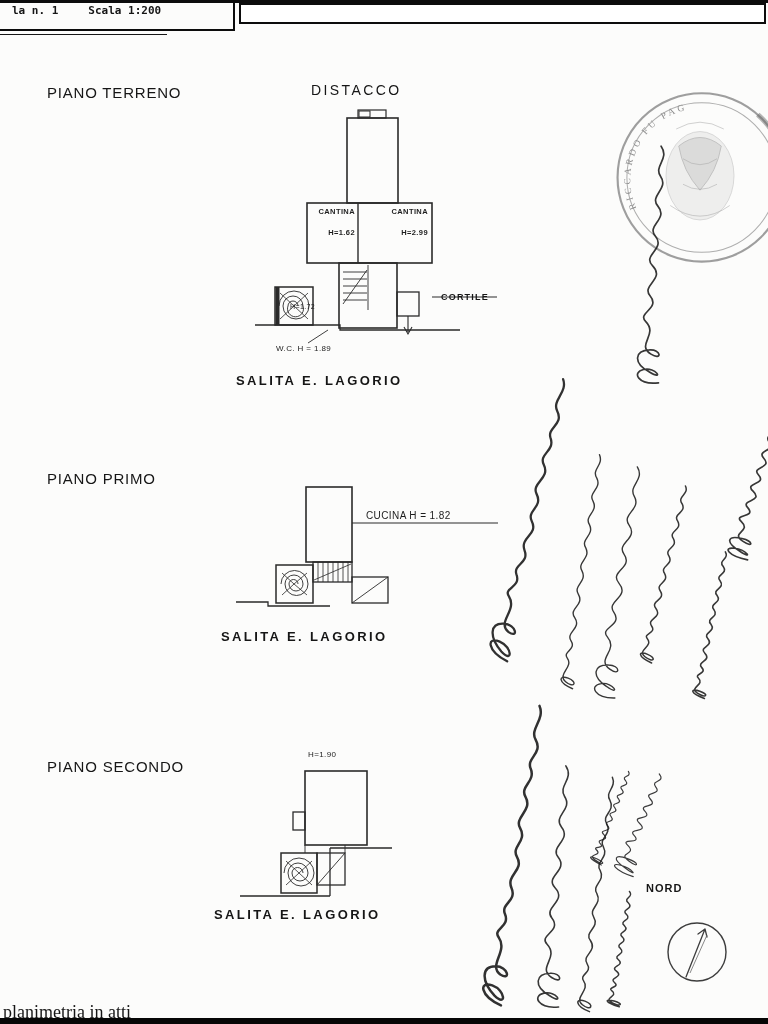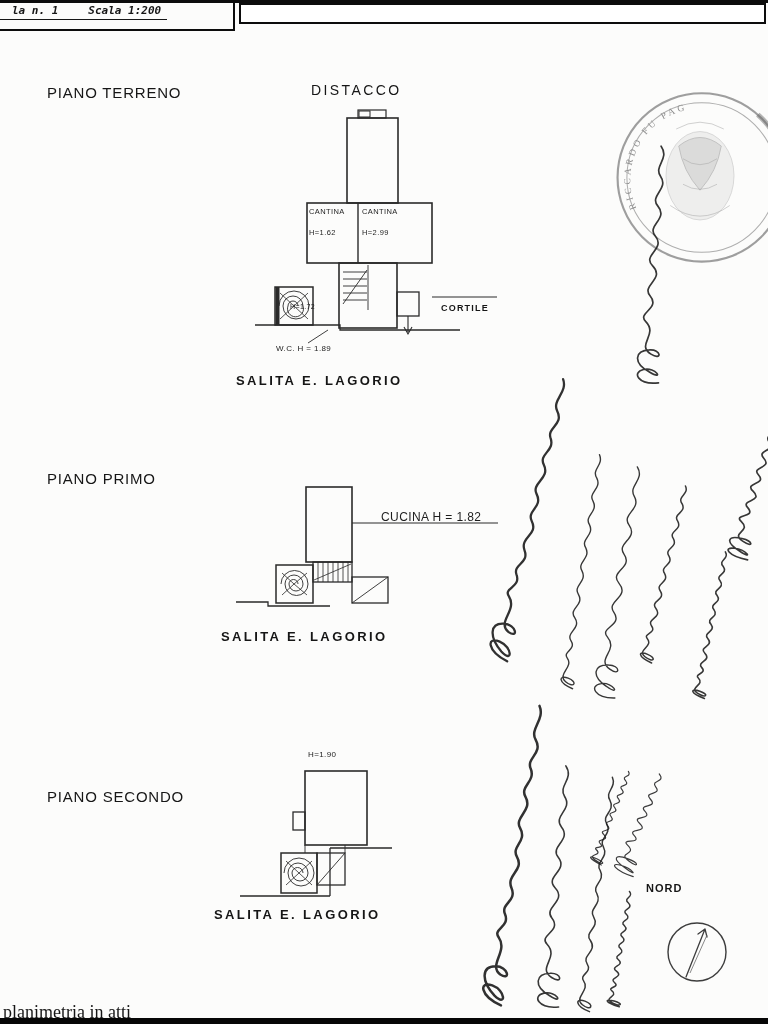--- a/index.html
+++ b/index.html
@@ -4,28 +4,28 @@
 <style>
   html,body{margin:0;padding:0;background:#888;}
   .page{position:relative;width:768px;height:1024px;background:#fcfcfb;overflow:hidden;
         font-family:"Liberation Sans",sans-serif;color:#161616;}
   .abs{position:absolute;}
   
   .top-rule{position:absolute;left:0;top:0;width:768px;height:3px;background:#0c0c0c;}
   .header-left{position:absolute;left:0;top:3px;width:233px;height:26px;
                border-right:2px solid #0c0c0c;border-bottom:2px solid #0c0c0c;
                font-family:"DejaVu Sans Mono",monospace;font-size:11px;font-weight:600;}
-  .header-left-row{display:flex;gap:30px;padding:1px 6px 2px 12px;border-bottom:1.5px solid #161616;width:max-content;font-style:italic;}
+  .header-left-row{display:flex;gap:30px;padding:1px 6px 17px 12px;border-bottom:1.5px solid #161616;width:max-content;}
   .header-box{position:absolute;left:239px;top:3px;width:523px;height:17px;border:2.5px solid #0c0c0c;background:#ffffff;}
   
   .floor-title{font-size:15px;letter-spacing:.8px;font-weight:400;white-space:nowrap;}
   .caps-label{font-size:14px;letter-spacing:2.4px;font-weight:500;white-space:nowrap;}
   .street-label{font-size:13px;letter-spacing:2.4px;font-weight:600;white-space:nowrap;}
   .plan-label{font-size:7.5px;letter-spacing:.4px;color:#1d1d1d;white-space:nowrap;}
-  .plan-label.center{text-align:left;}
+  .plan-label.center{text-align:right;font-weight:bold;}
   .cortile-label{font-size:9px;letter-spacing:1.2px;font-weight:600;white-space:nowrap;}
   .footer-note{font-family:"Liberation Serif",serif;font-size:18px;white-space:nowrap;}
   .bottom-bar{position:absolute;left:0;top:1018px;width:768px;height:6px;background:#060606;}
   
   .plan{position:absolute;}
   .plan path,.plan rect,.plan line,.plan polyline{stroke:#2a2a2a;fill:none;}
   
   .sig{position:absolute;transform-origin:0 50%;}
   .sig svg{display:block;overflow:visible;}
   
@@ -84,44 +84,44 @@
     <path d="M44,206 L30,193 M44,206 L58,193 M44,206 L30,219 M44,206 L58,219" stroke-width="0.8"></path>
     <line x1="182" y1="197" x2="247" y2="197" stroke-width="1"></line>
     <path d="M5,225 L90,225 L90,230 L210,230" stroke-width="1.3"></path>
     <path d="M78,230 L58,243" stroke-width="0.9"></path>
   </svg>
 
   <div class="abs plan-label center" style="left:309px;top:207px;width:46px">CANTINA</div>
   <div class="abs plan-label center" style="left:309px;top:228px;width:46px">H=1.62</div>
   <div class="abs plan-label center" style="left:362px;top:207px;width:66px">CANTINA</div>
   <div class="abs plan-label center" style="left:362px;top:228px;width:66px">H=2.99</div>
-  <div class="abs cortile-label" style="left:441px;top:303px">CORTILE</div>
+  <div class="abs cortile-label" style="left:441px;top:292px">CORTILE</div>
   <div class="abs plan-label" style="left:290px;top:303px;font-size:7px">H=1.72</div>
   <div class="abs plan-label" style="left:276px;top:344px;font-size:8px">W.C. H = 1.89</div>
   <div class="abs street-label" style="left:236px;top:373px">SALITA E. LAGORIO</div>
 
   <div class="abs floor-title" style="left:47px;top:470px">PIANO PRIMO</div>
 
   <svg class="plan" style="left:230px;top:480px" width="280" height="135" viewBox="0 0 280 135">
     <rect x="76" y="7" width="46" height="75" stroke-width="1.6"></rect>
     <rect x="46" y="85" width="37" height="38" stroke-width="1.5"></rect>
     <path d="M51,104 A13.5,13.5 0 1 1 78,104 A11.5,11.5 0 1 1 55,104 A9,9 0 1 1 73,104 A6.5,6.5 0 1 1 59,104 A4,4 0 1 1 68,104" stroke-width="0.9"></path>
     <path d="M64,104 L52,93 M64,104 L77,93 M64,104 L52,115 M64,104 L77,115" stroke-width="0.8"></path>
     <rect x="83" y="82" width="39" height="20" stroke-width="1.3"></rect>
     <path d="M88,82 v20 M93,82 v20 M98,82 v20 M103,82 v20 M108,82 v20 M113,82 v20 M118,82 v20 M84,100 L121,84" stroke-width="0.8"></path>
     <rect x="122" y="97" width="36" height="26" stroke-width="1.3"></rect>
     <path d="M122,123 L158,97" stroke-width="0.9"></path>
     <line x1="122" y1="43" x2="268" y2="43" stroke-width="1"></line>
     <path d="M6,122 L38,122 L38,126 L100,126" stroke-width="1.3"></path>
   </svg>
 
-  <div class="abs plan-label" style="left:381px;top:510px;font-size:12px">CUCINA H = 1.82</div>
+  <div class="abs plan-label" style="left:366px;top:510px;font-size:10px">CUCINA H = 1.82</div>
   <div class="abs street-label" style="left:221px;top:629px">SALITA E. LAGORIO</div>
 
-  <div class="abs floor-title" style="left:47px;top:788px">PIANO SECONDO</div>
+  <div class="abs floor-title" style="left:47px;top:758px">PIANO SECONDO</div>
 
   <svg class="plan" style="left:230px;top:765px" width="200" height="140" viewBox="0 0 200 140">
     <rect x="75" y="6" width="62" height="74" stroke-width="1.6"></rect>
     <rect x="63" y="47" width="12" height="18" stroke-width="1.3"></rect>
     <rect x="51" y="88" width="36" height="40" stroke-width="1.5"></rect>
     <path d="M54,108 A15,15 0 1 1 84,108 A12.5,12.5 0 1 1 58,108 A10,10 0 1 1 78,108 A7,7 0 1 1 62,108 A4,4 0 1 1 73,108" stroke-width="0.9"></path>
     <path d="M69,108 L56,96 M69,108 L82,96 M69,108 L56,120 M69,108 L82,120" stroke-width="0.8"></path>
     <rect x="87" y="88" width="28" height="32" stroke-width="1.3"></rect>
     <path d="M87,120 L115,88" stroke-width="0.9"></path>
     <path d="M75,80 L75,88 M115,80 L115,88" stroke-width="0.9"></path>

